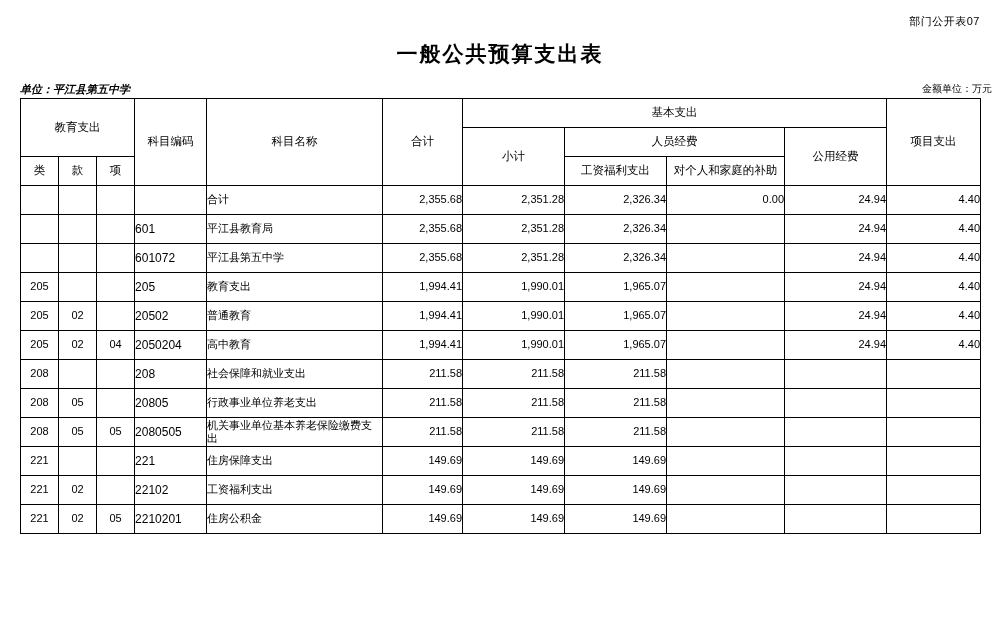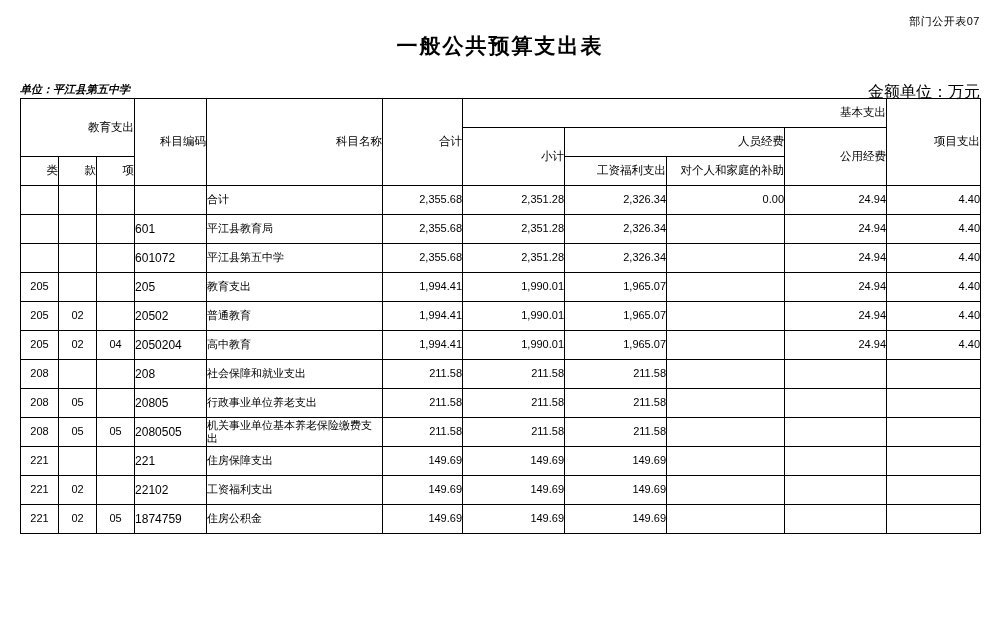--- a/index.html
+++ b/index.html
@@ -24,62 +24,62 @@
   .doc-code {
     position: absolute;
     top: 14px;
     right: 20px;
     font-size: 11px;
     color: #000;
     letter-spacing: 0.5px;
   }
   .doc-title {
     position: absolute;
-    top: 32px;
+    top: 40px;
     left: 0;
     width: 1000px;
     text-align: center;
     font-size: 21px;
     font-weight: bold;
     letter-spacing: 2px;
   }
   .unit-line {
     position: absolute;
     top: 82px;
     left: 20px;
     font-size: 11px;
     font-weight: bold;
     font-style: italic;
   }
   .amount-unit {
     position: absolute;
     top: 82px;
-    right: 20px;
-    font-size: 16px;
+    right: 8px;
+    font-size: 10px;
   }
   table.budget {
     position: absolute;
     top: 98px;
     left: 20px;
     width: 960px;
     border-collapse: collapse;
     table-layout: fixed;
     font-size: 11px;
   }
   table.budget th,
   table.budget td {
     border: 1px solid #000000;
     padding: 0;
     height: 28px;
     vertical-align: middle;
     font-weight: normal;
     line-height: 1.2;
   }
   table.budget th {
-    text-align: right;
+    text-align: center;
     font-size: 11.5px;
   }
   .hdr-group {
     font-size: 12px;
   }
   td.num {
     text-align: right;
     padding-right: 6px;
     font-size: 11px;
   }
@@ -291,21 +291,21 @@
           <td class="num">149.69</td>
           <td class="num">149.69</td>
           <td class="num"></td>
           <td class="num"></td>
           <td class="num"></td>
         </tr>
         <tr class="row-body">
           <td class="cls">221</td>
           <td class="cls">02</td>
           <td class="cls">05</td>
-          <td class="code pad1">1874759</td>
+          <td class="code pad1">2210201</td>
           <td class="name pad2">住房公积金</td>
           <td class="num">149.69</td>
           <td class="num">149.69</td>
           <td class="num">149.69</td>
           <td class="num"></td>
           <td class="num"></td>
           <td class="num"></td>
         </tr>
       </tbody>
   </table>

